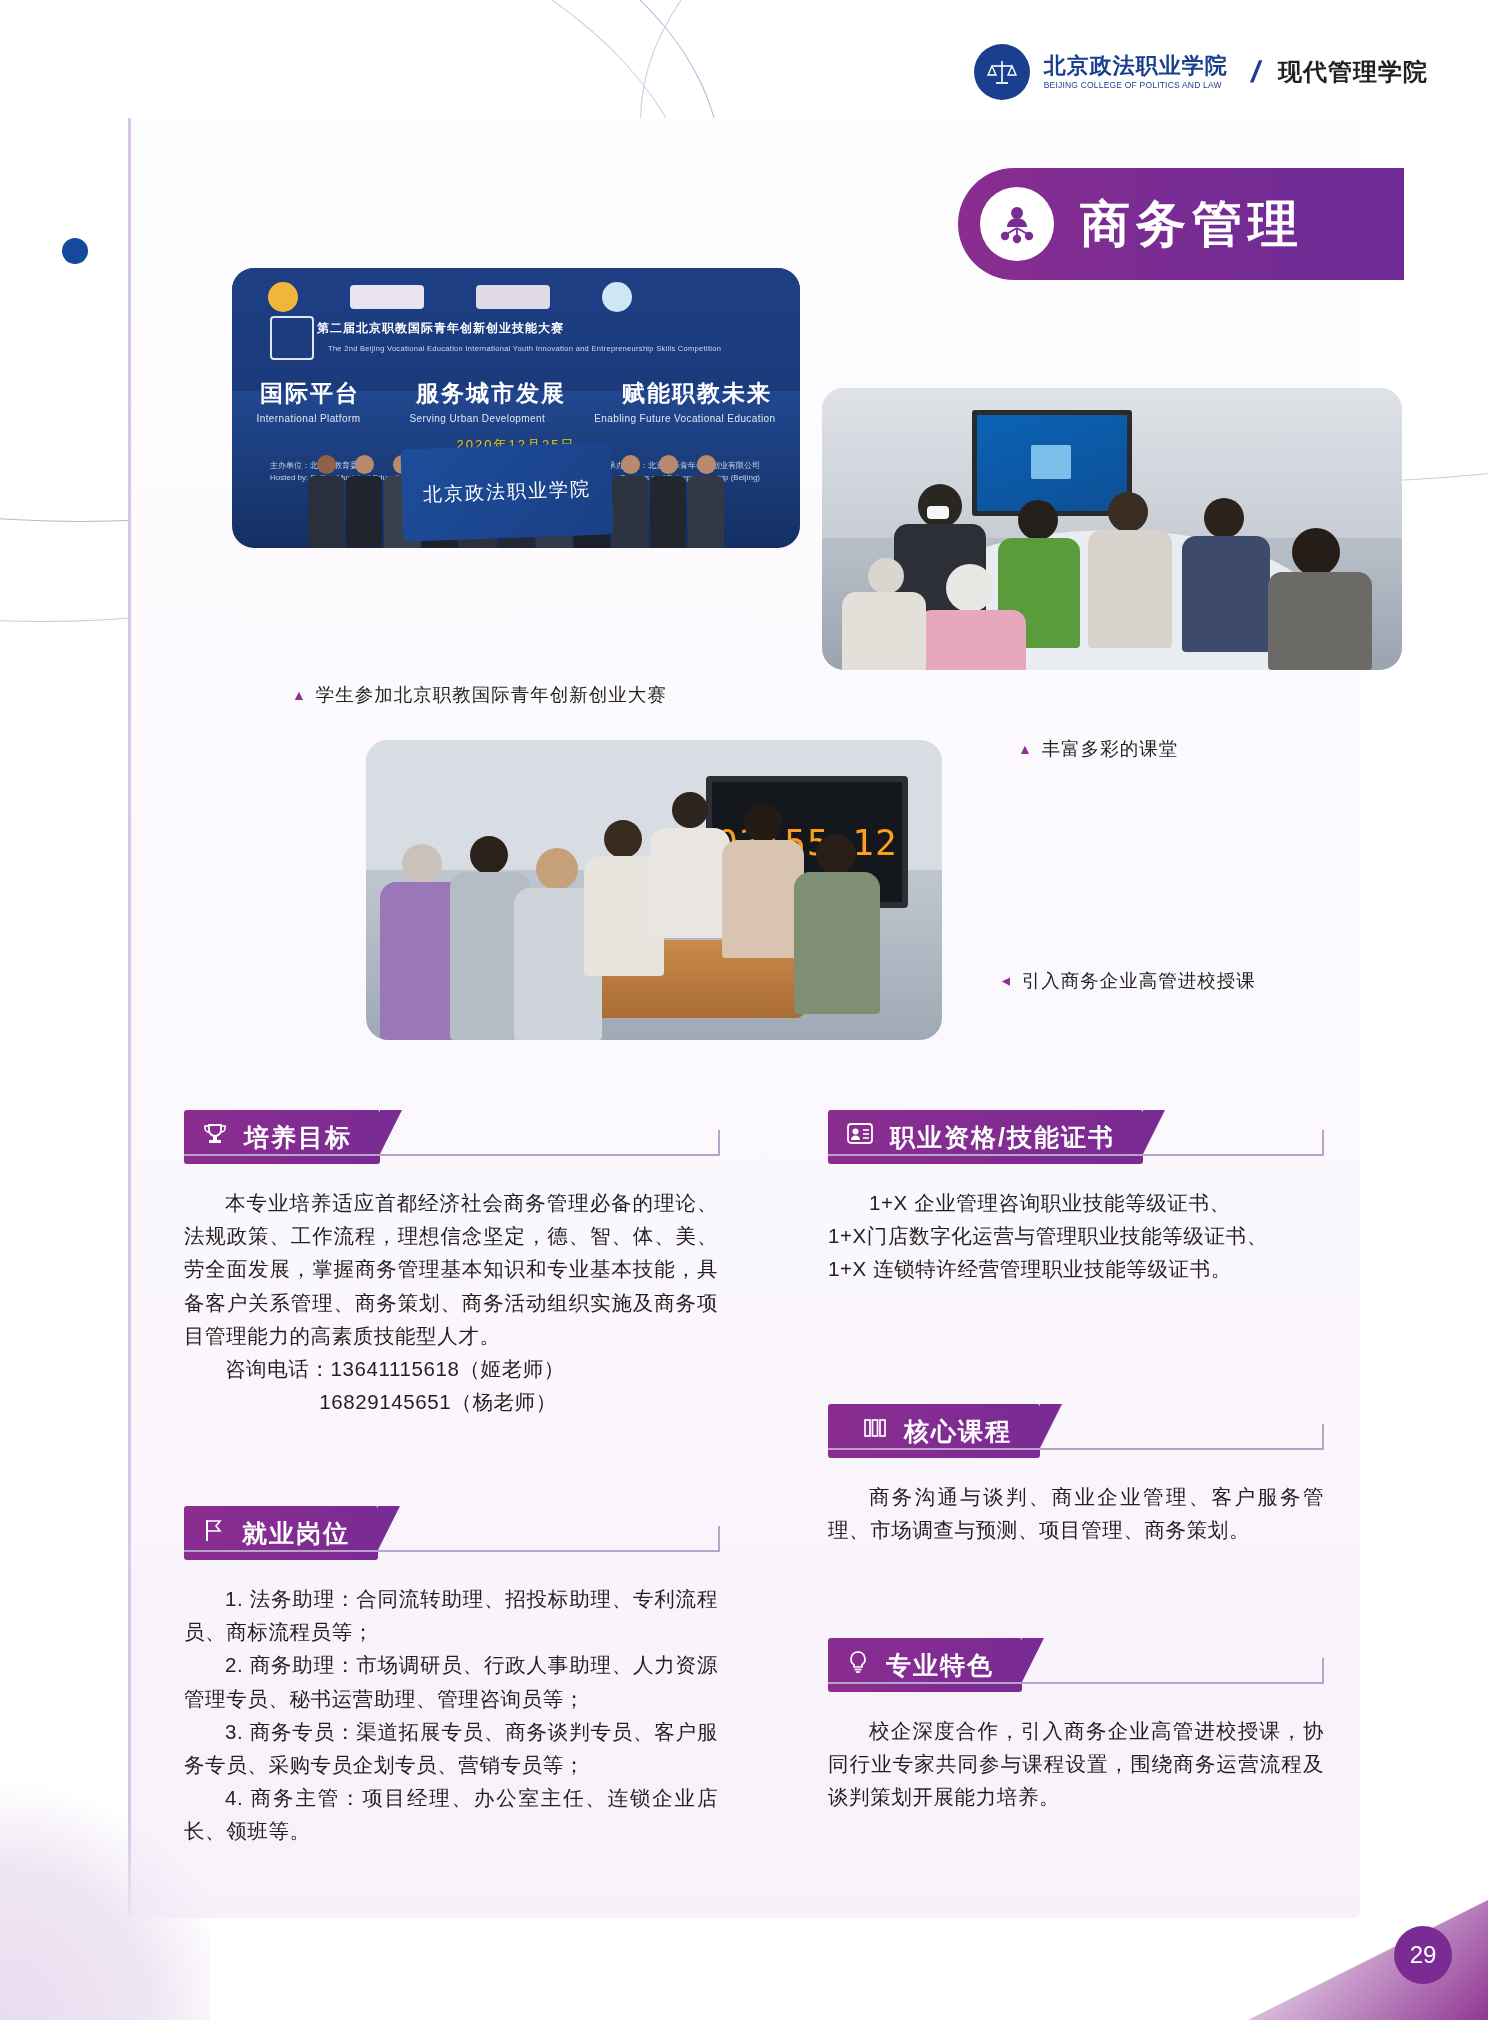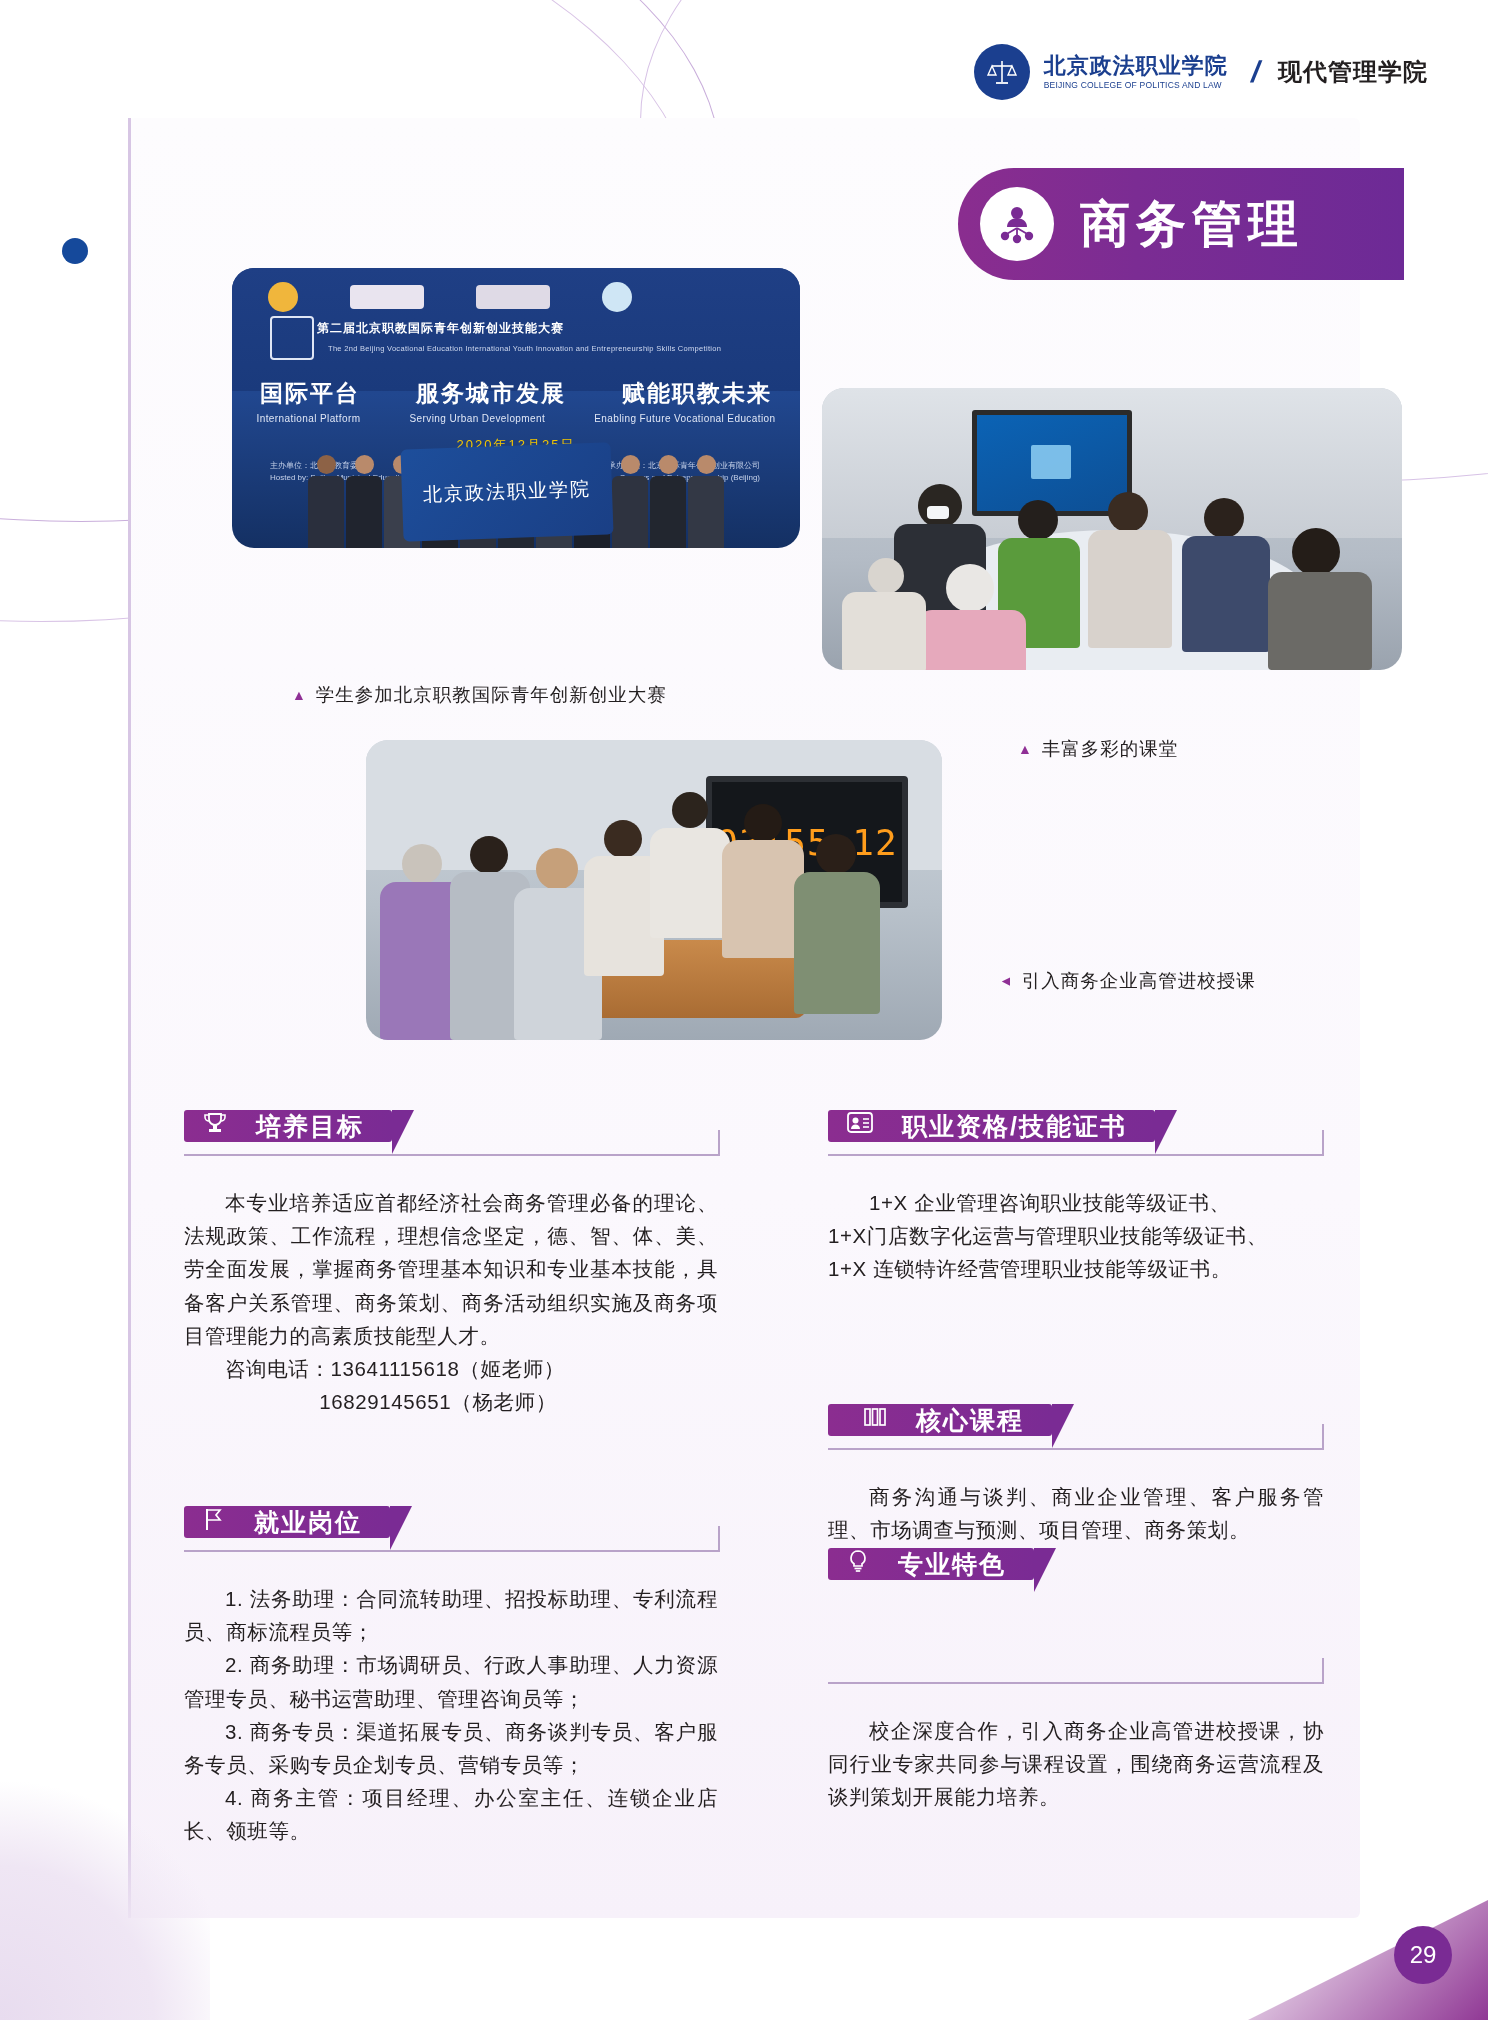--- a/index.html
+++ b/index.html
@@ -257,31 +257,31 @@
   .p3-table {
     position: absolute; left: 160px; bottom: 22px; width: 280px; height: 78px;
     background: linear-gradient(180deg, #c98a4b 0%, #a96c33 100%); border-radius: 10px;
   }
   .p3-person { position: absolute; border-radius: 16px 16px 4px 4px; }
   .p3-head { position: absolute; border-radius: 50%; }
 
   
   .sec-head {
     position: absolute;
-    height: 32px;
+    height: 54px;
     display: flex;
     align-items: center;
     padding: 0 28px 0 18px;
     background: linear-gradient(90deg, #8b2d90 0%, #7a2b94 100%);
     color: #fff;
     font-size: 25px;
     font-weight: bold;
     letter-spacing: 2px;
     border-radius: 3px;
-    gap: 28px;
+    gap: 16px;
     box-sizing: border-box;
   }
   .sec-head::after {
     content: "";
     position: absolute;
     right: -22px; top: 0;
     border-style: solid;
     border-width: 44px 22px 0 0;
     border-color: #7a2b94 transparent transparent transparent;
   }
@@ -588,21 +588,21 @@
   <span>就业岗位</span>
 </div>
 <div class="sec-underline" style="left:184px; top:1550px; width:536px;"></div>
 <div class="sec-body" style="left:184px; top:1582px; width:534px;">
   <p class="indent">1. 法务助理：合同流转助理、招投标助理、专利流程员、商标流程员等；</p>
   <p class="indent">2. 商务助理：市场调研员、行政人事助理、人力资源管理专员、秘书运营助理、管理咨询员等；</p>
   <p class="indent">3. 商务专员：渠道拓展专员、商务谈判专员、客户服务专员、采购专员企划专员、营销专员等；</p>
   <p class="indent">4. 商务主管：项目经理、办公室主任、连锁企业店长、领班等。</p>
 </div>
 
-<div class="sec-head" style="left:828px; top:1548px;">
+<div class="sec-head" style="left:828px; top:1638px;">
   <span>
     <svg width="24" height="26" viewBox="0 0 24 26" aria-hidden="true">
       <path d="M12 3a7 7 0 0 1 4 12.7V18H8v-2.3A7 7 0 0 1 12 3z" fill="none" stroke="#fff" stroke-width="1.7"></path>
       <line x1="8.5" y1="20.5" x2="15.5" y2="20.5" stroke="#fff" stroke-width="1.7"></line>
       <line x1="9.8" y1="23" x2="14.2" y2="23" stroke="#fff" stroke-width="1.7"></line>
     </svg>
   </span>
   <span>专业特色</span>
 </div>
 <div class="sec-underline" style="left:828px; top:1682px; width:496px;"></div>

